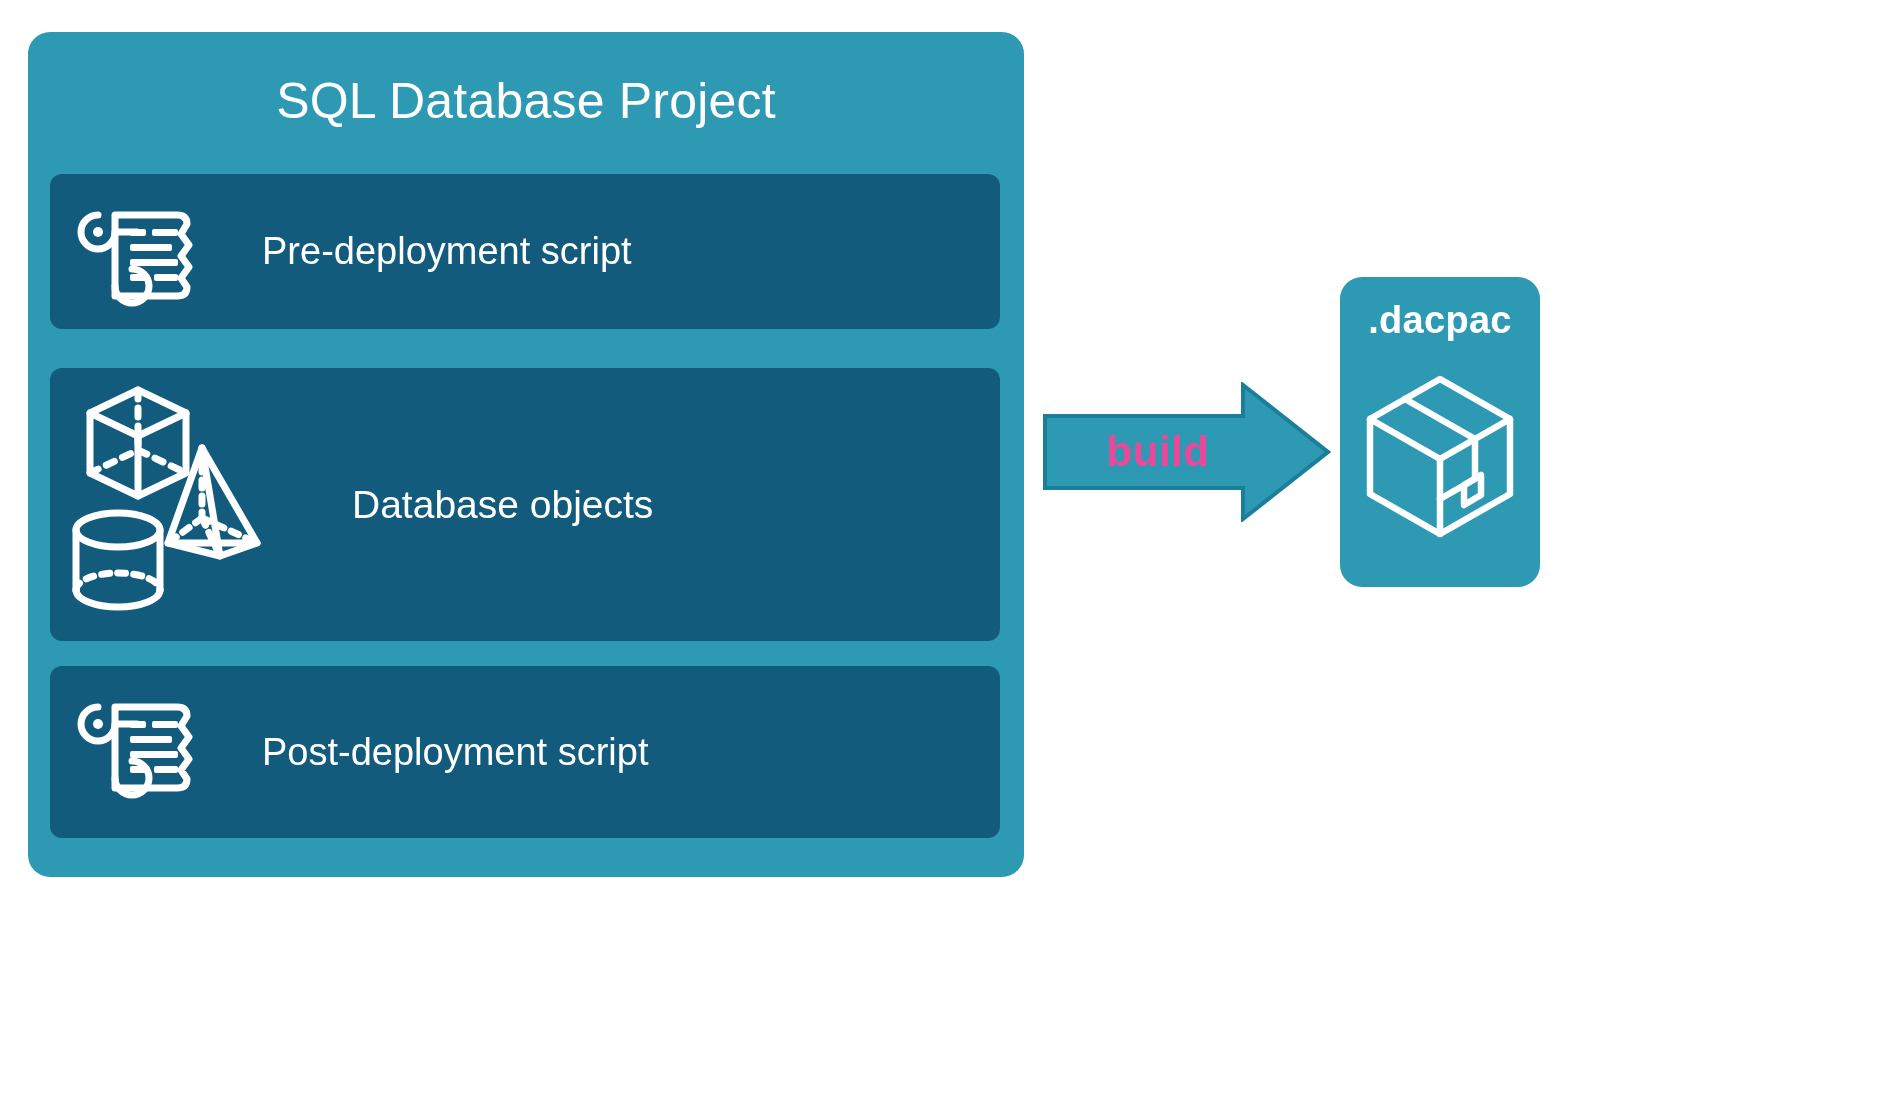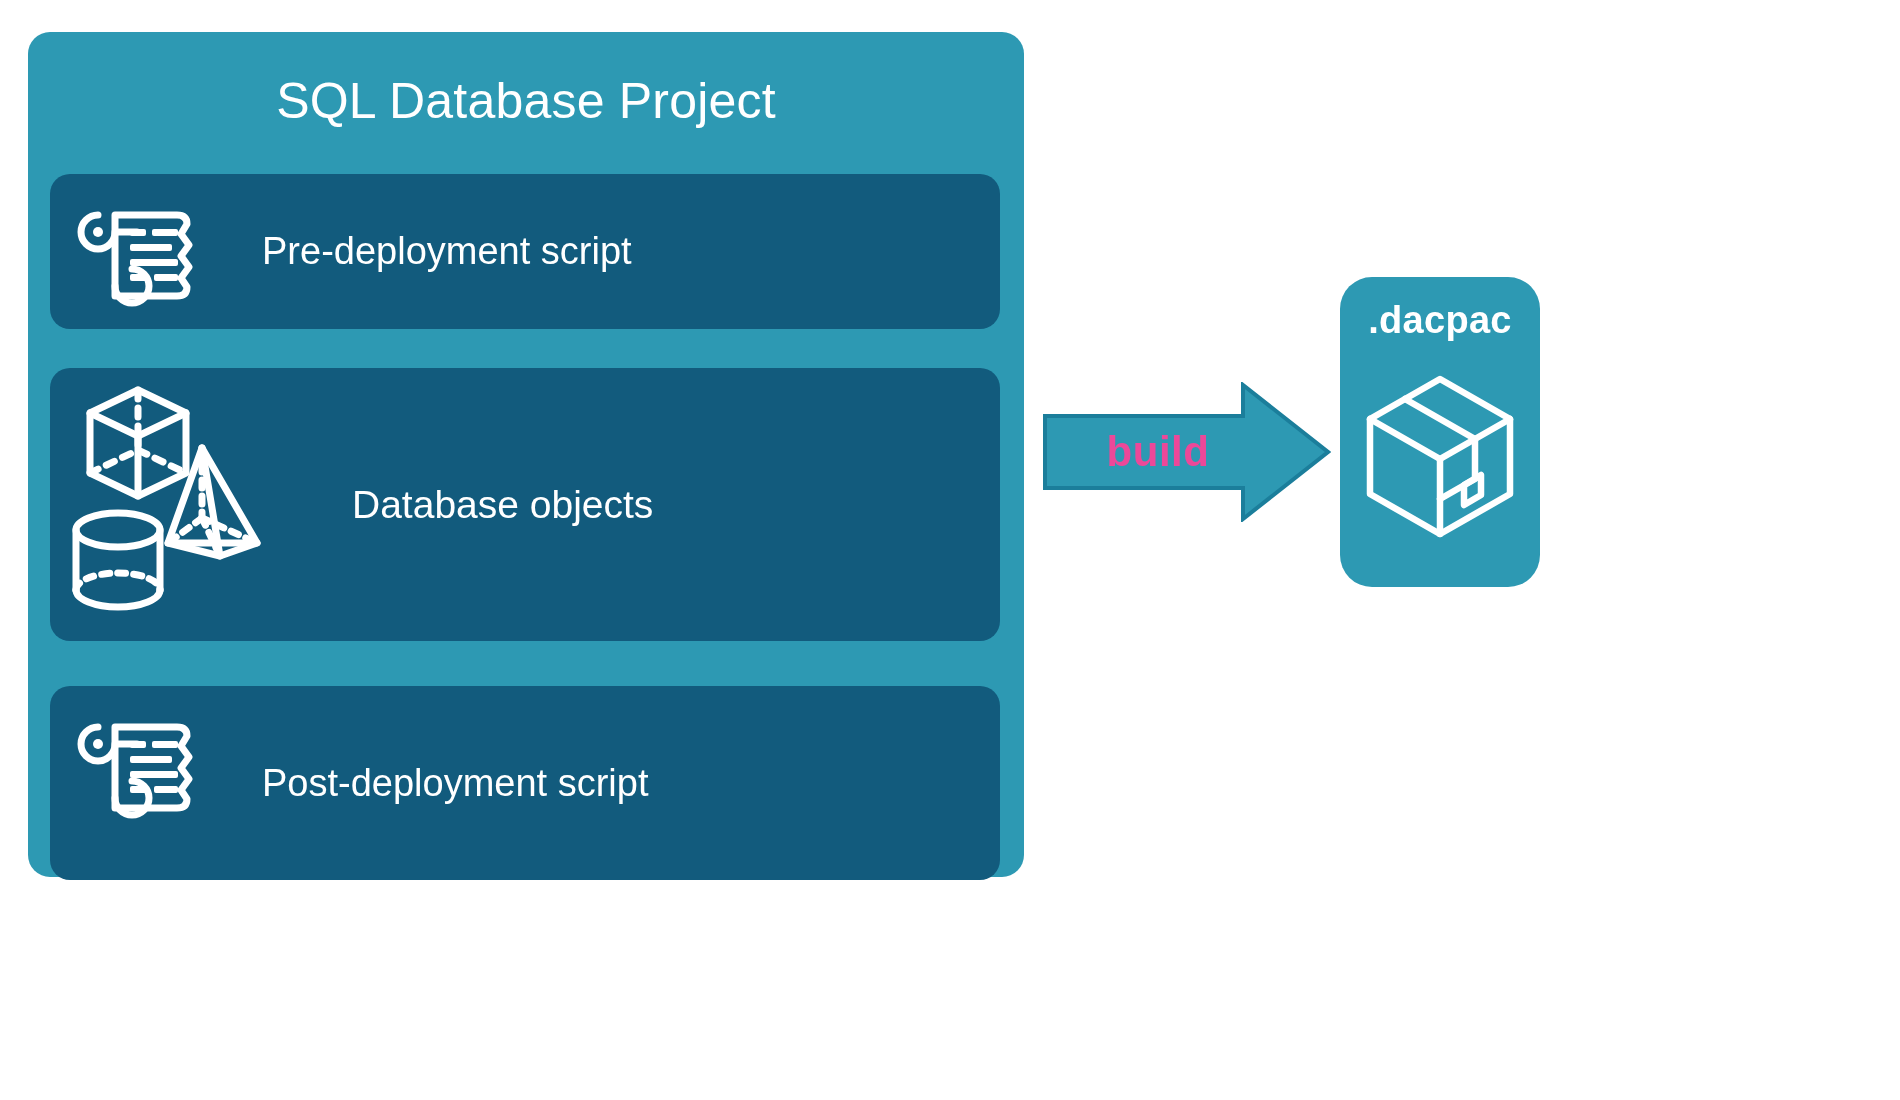--- a/index.html
+++ b/index.html
@@ -31,28 +31,28 @@
     letter-spacing:0.2px;
     line-height:1;
   }
 
   
   .card{
     position:absolute;
     left:22px;
     width:950px;
     background:#125b7d;
-    border-radius:20px;
+    border-radius:12px;
     box-sizing:border-box;
     display:flex;
     align-items:center;
   }
   .card-1{ top:142px; height:155px; }
   .card-2{ top:336px; height:273px; }
-  .card-3{ top:654px; height:194px;align-items:center; }
+  .card-3{ top:634px; height:172px;align-items:center; }
 
   .card-icons{
     flex:0 0 auto;
     width:220px;
     height:100%;
     position:relative;
   }
   .card-text{
     color:#ffffff;
     font-size:38px;
@@ -80,21 +80,21 @@
     letter-spacing:0.5px;
     pointer-events:none;
   }
 
   
   .dacpac-box{
     position:absolute;
     left:1340px; top:277px;
     width:200px; height:310px;
     background:#2d99b3;
-    border-radius:32px;
+    border-radius:22px;
     box-sizing:border-box;
   }
   .dacpac-label{
     position:absolute;
     left:0; top:22px; width:100%;
     text-align:center;
     color:#ffffff;
     font-size:38px;
     font-weight:bold;
     letter-spacing:0.3px;

